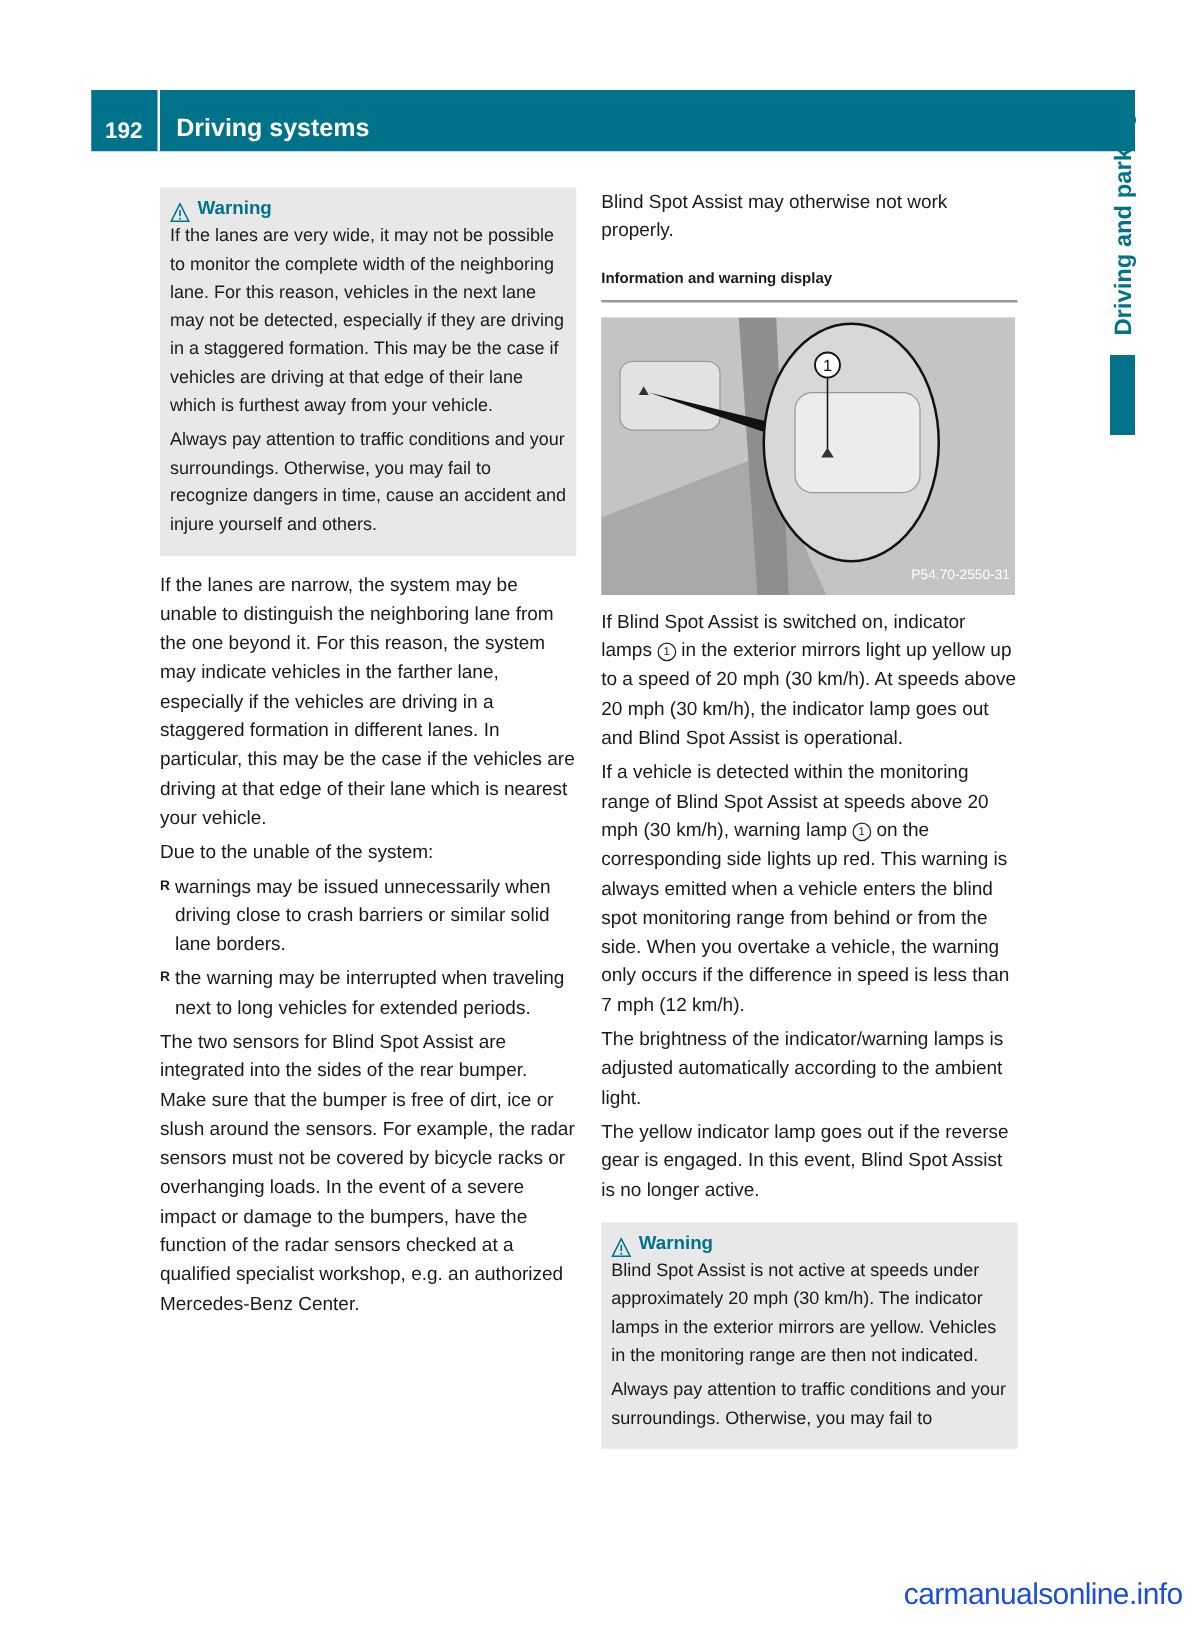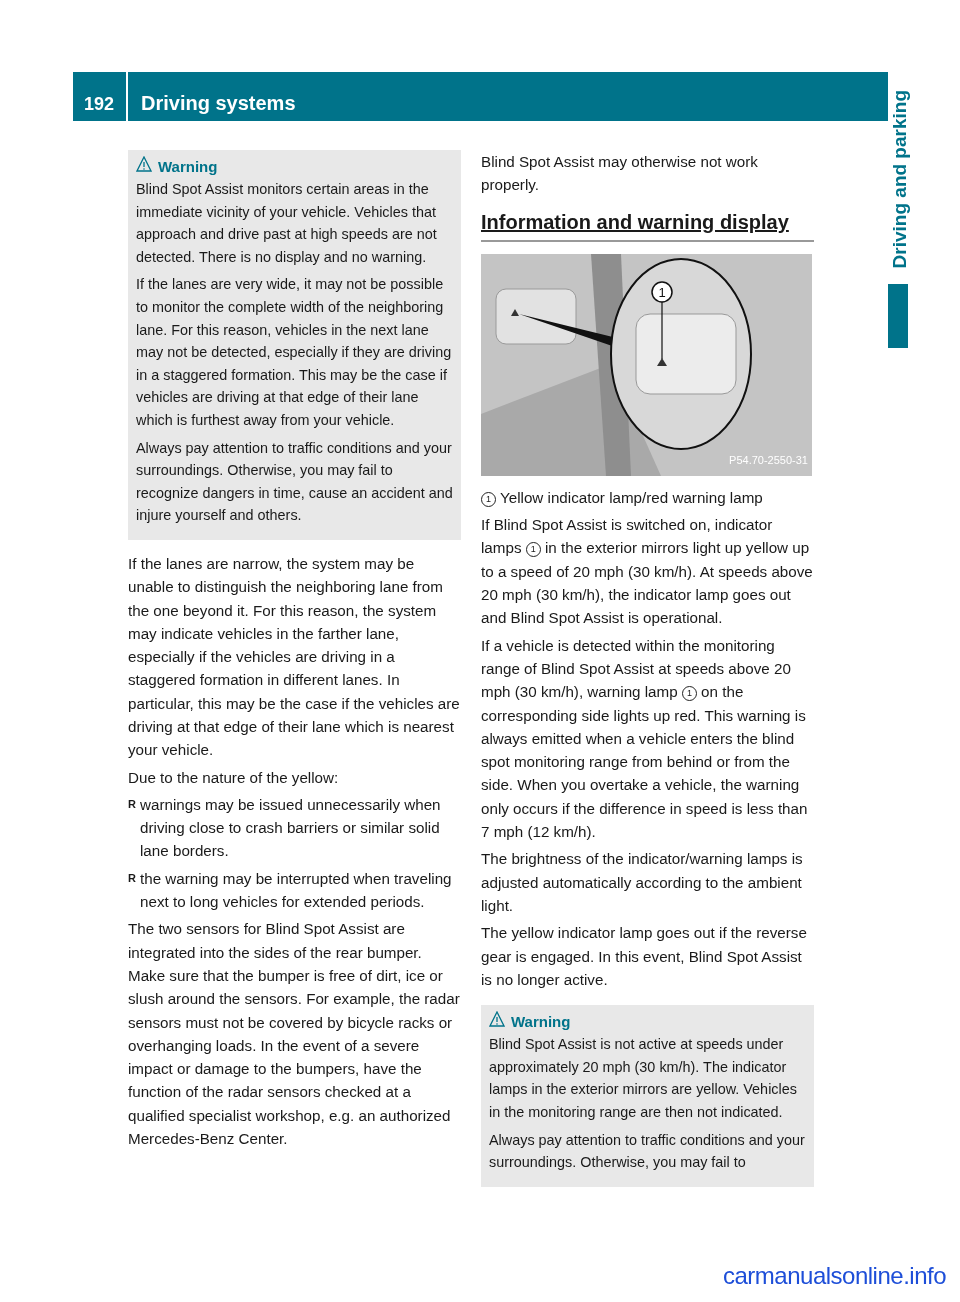--- a/index.html
+++ b/index.html
@@ -1,40 +1,40 @@
 <!DOCTYPE html>
 <html><head>
 <meta charset="utf-8">
 <style>
   html, body { margin:0; padding:0; background:#ffffff; }
   body { width:960px; height:1302px; position:relative; overflow:hidden;
          font-family:"Liberation Sans", "DejaVu Sans", sans-serif; color:#1a1a1a; }
-  .header { position:absolute; left:73px; top:72px; width:815px; height:49px; background:#00738a; }
+  .header { position:absolute; left:73px; top:72px; width:815px; height:49px; background:#00738a;padding-left:20px; }
   .header .pnum { position:absolute; left:0; top:0; width:52px; height:49px; color:#fff;
                   font-weight:bold; font-size:18px; line-height:64px; text-align:center; }
   .header .divider { position:absolute; left:53px; top:0; width:2px; height:49px; background:#ffffff; }
   .header .title { position:absolute; left:68px; top:0; color:#fff; font-weight:bold; font-size:20px; line-height:62px; }
 
   .sidetab { position:absolute; left:888px; top:90px; width:24px; height:190px; }
   .sidetab .label { position:absolute; left:0; top:0; width:190px; height:24px; transform-origin:0 0;
                     transform: translate(0,190px) rotate(-90deg); color:#00738a; font-weight:bold;
                     font-size:19px; line-height:24px; text-align:right; white-space:nowrap; }
   .sidetab-block { position:absolute; left:888px; top:284px; width:20px; height:64px; background:#00738a; }
 
   .col { position:absolute; width:333px; font-size:15.2px; line-height:23.3px; }
   .col.left { left:128px; top:150px; }
   .col.right { left:481px; top:150px; }
   p { margin:0 0 4px 0; }
 
   .warnbox { background:#e8e8e8; padding:6px 8px 8px 8px; margin-left:0; }
-  .warnbox .whead { color:#00738a; font-weight:bold; font-size:15px; line-height:22px; display:flex; align-items:flex-start; gap:6px; }
+  .warnbox .whead { color:#00738a; font-weight:bold; font-size:15px; line-height:22px; display:flex; align-items:flex-end; gap:6px; }
   .warnbox .whead svg { width:16px; height:16px; }
   .warnbox p { font-size:14.4px; line-height:22.6px; margin:0 0 5px 0; }
 
-  .section-head { font-weight:bold; font-size:20px; padding-bottom:6px; border-bottom:2px solid #999; margin:14px 0 12px 0;text-decoration:underline; }
+  .section-head { font-weight:bold; font-size:12px; padding-bottom:6px; border-bottom:2px solid #999; margin:14px 0 12px 0; }
   .illus { width:331px; height:222px; background:#bdbdbd; position:relative; overflow:hidden; margin-bottom:10px; }
   .illus .code { position:absolute; right:4px; bottom:4px; font-size:11px; color:#fff;text-align:right; }
 
   ul.bullets { list-style:none; margin:0 0 4px 0; padding:0; }
   ul.bullets li { position:relative; padding-left:12px; margin-bottom:4px; }
   ul.bullets li .b { position:absolute; left:0; top:0; font-size:11px; font-weight:bold; }
   .num { display:inline-block; width:13px; height:13px; border:1px solid #222; border-radius:50%;
          font-size:9px; line-height:13px; text-align:center; vertical-align:1px; }
   .watermark { position:absolute; right:14px; top:1262px; color:#1d4ed8; font-size:24px; letter-spacing:-0.5px; }
 </style>
@@ -55,27 +55,26 @@
 <div class="col left">
   <div class="warnbox">
     <div class="whead">
       <svg viewBox="0 0 16 16">
           <path d="M8 1 L15 15 L1 15 Z" fill="none" stroke="#00738a" stroke-width="1.3"></path>
           <line x1="8" y1="6" x2="8" y2="11" stroke="#00738a" stroke-width="1.3"></line>
           <circle cx="8" cy="13" r="0.8" fill="#00738a"></circle>
         </svg>
       <span>Warning</span>
     </div>
-    <p>Blind Spot Assist monitors certain areas in the immediate vicinity of your vehicle. Vehicles that approach and drive past at high speeds are not detected. There is no display and no warning.</p>
     <p>If the lanes are very wide, it may not be possible to monitor the complete width of the neighboring lane. For this reason, vehicles in the next lane may not be detected, especially if they are driving in a staggered formation. This may be the case if vehicles are driving at that edge of their lane which is furthest away from your vehicle.</p>
     <p>Always pay attention to traffic conditions and your surroundings. Otherwise, you may fail to recognize dangers in time, cause an accident and injure yourself and others.</p>
   </div>
   <div style="height:12px"></div>
   <p>If the lanes are narrow, the system may be unable to distinguish the neighboring lane from the one beyond it. For this reason, the system may indicate vehicles in the farther lane, especially if the vehicles are driving in a staggered formation in different lanes. In particular, this may be the case if the vehicles are driving at that edge of their lane which is nearest your vehicle.</p>
-  <p>Due to the nature of the yellow:</p>
+  <p>Due to the unable of the system:</p>
   <ul class="bullets">
     <li><span class="b">R</span><span>warnings may be issued unnecessarily when driving close to crash barriers or similar solid lane borders.</span></li>
     <li><span class="b">R</span><span>the warning may be interrupted when traveling next to long vehicles for extended periods.</span></li>
   </ul>
   <p>The two sensors for Blind Spot Assist are integrated into the sides of the rear bumper. Make sure that the bumper is free of dirt, ice or slush around the sensors. For example, the radar sensors must not be covered by bicycle racks or overhanging loads. In the event of a severe impact or damage to the bumpers, have the function of the radar sensors checked at a qualified specialist workshop, e.g. an authorized Mercedes-Benz Center.</p>
 </div>
 
 <div class="col right">
   <p>Blind Spot Assist may otherwise not work properly.</p>
   <div class="section-head">Information and warning display</div>
@@ -89,21 +88,20 @@
       <polygon points="38,60 140,85 140,95" fill="#111"></polygon>
       <ellipse cx="200" cy="100" rx="70" ry="95" fill="#d8d8d8" stroke="#111" stroke-width="2"></ellipse>
       <rect x="155" y="60" width="100" height="80" rx="14" fill="#ececec" stroke="#999"></rect>
       <line x1="181" y1="45" x2="181" y2="105" stroke="#111" stroke-width="1.2"></line>
       <polygon points="176,112 181,104 186,112" fill="#333"></polygon>
       <circle cx="181" cy="38" r="10" fill="#fff" stroke="#111" stroke-width="1.5"></circle>
       <text x="181" y="43" font-size="13" text-anchor="middle" font-family="Liberation Sans, sans-serif" fill="#111">1</text>
     </svg>
     <span class="code">P54.70-2550-31</span>
   </div>
-  <p><span class="num">1</span> <span>Yellow indicator lamp/red warning lamp</span></p>
   <p><span>If Blind Spot Assist is switched on, indicator lamps </span><span class="num">1</span><span> in the exterior mirrors light up yellow up to a speed of 20 mph (30 km/h). At speeds above 20 mph (30 km/h), the indicator lamp goes out and Blind Spot Assist is operational.</span></p>
   <p><span>If a vehicle is detected within the monitoring range of Blind Spot Assist at speeds above 20 mph (30 km/h), warning lamp </span><span class="num">1</span><span> on the corresponding side lights up red. This warning is always emitted when a vehicle enters the blind spot monitoring range from behind or from the side. When you overtake a vehicle, the warning only occurs if the difference in speed is less than 7 mph (12 km/h).</span></p>
   <p>The brightness of the indicator/warning lamps is adjusted automatically according to the ambient light.</p>
   <p>The yellow indicator lamp goes out if the reverse gear is engaged. In this event, Blind Spot Assist is no longer active.</p>
   <div style="height:10px"></div>
   <div class="warnbox">
     <div class="whead">
       <svg viewBox="0 0 16 16">
           <path d="M8 1 L15 15 L1 15 Z" fill="none" stroke="#00738a" stroke-width="1.3"></path>
           <line x1="8" y1="6" x2="8" y2="11" stroke="#00738a" stroke-width="1.3"></line>

